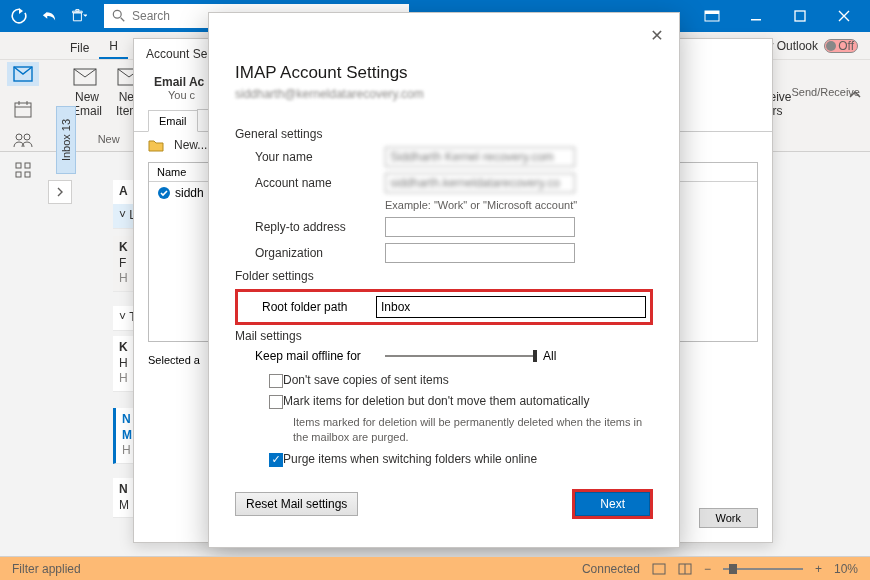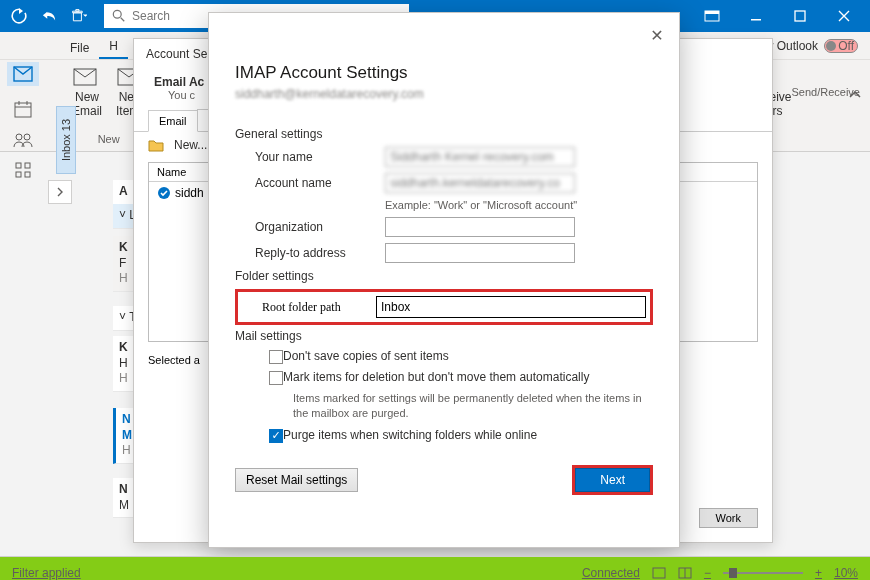--- a/index.html
+++ b/index.html
@@ -366,21 +366,20 @@
       border: 3px solid #d92c2c;
       padding: 4px 4px;
       margin: 2px 0 4px 0;
       display: flex;
       align-items: center;
     }
     .highlight-box label {
       width: 134px;
       padding-left: 20px;
       font-size: 12px;
-      font-family: Liberation Serif, serif;
     }
     .highlight-box input {
       flex: 1;
       height: 22px;
       border: 1px solid #000;
       padding: 0 4px;
       font-size: 12px;
     }
 
     .slider-row {
@@ -465,29 +464,28 @@
       font-size: 12px;
     }
 
     
     .status-bar {
       position: absolute;
       left: 0;
       right: 0;
       bottom: 0;
       height: 24px;
-      background: #84cc16;
+      background: #fdba74;
       border-top: 1px solid #d0cfce;
       display: flex;
-      align-items: flex-end;
+      align-items: center;
       justify-content: space-between;
       padding: 0 12px;
       color: #605e5c;
       font-size: 11px;
-      text-decoration: underline;
     }
     .status-right {
       display: flex;
       align-items: center;
       gap: 12px;
     }
     .zoom-track {
       width: 80px;
       height: 2px;
       background: #8a8886;
@@ -712,45 +710,52 @@
   <div class="form-row">
     <label>Your name</label>
     <input type="text" class="blurval" value="Siddharth Kernel recovery.com" style="">
   </div>
   <div class="form-row">
     <label>Account name</label>
     <input type="text" class="blurval" value="siddharth.kerneldatarecovery.co" style="">
   </div>
   <div class="hint-row">Example: "Work" or "Microsoft account"</div>
   <div class="form-row">
+    <label>Reply-to address</label>
+    <input type="text" style="">
+  </div>
+  <div class="form-row">
     <label>Organization</label>
-    <input type="text" style="">
-  </div>
-  <div class="form-row">
-    <label>Reply-to address</label>
     <input type="text" style="">
   </div>
 
   <div class="section-label">Folder settings</div>
   <div class="highlight-box">
     <label>Root folder path</label>
     <input type="text" value="Inbox" style="">
   </div>
 
   <div class="section-label">Mail settings</div>
+  <div class="slider-row">
+    <label>Keep mail offline for</label>
+    <div class="slider-track">
+      <div class="slider-thumb"></div>
+    </div>
+    <span class="slider-value">All</span>
+  </div>
 
   <div class="check-row">
     <div class="checkbox"></div>
     <span>Don't save copies of sent items</span>
   </div>
   <div class="check-row">
     <div class="checkbox"></div>
     <span>Mark items for deletion but don't move them automatically</span>
   </div>
-  <div class="sub-note">Items marked for settings will be permanently deleted when the items in the mailbox are purged.</div>
+  <div class="sub-note">Items marked for deletion will be permanently deleted when the items in the mailbox are purged.</div>
   <div class="check-row">
     <div class="checkbox checked">✓</div>
     <span>Purge items when switching folders while online</span>
   </div>
 
   <div class="dlg-buttons">
     <button class="btn-reset">Reset Mail settings</button>
     <span class="btn-next-wrap">
       <button class="btn-next">Next</button>
     </span>

